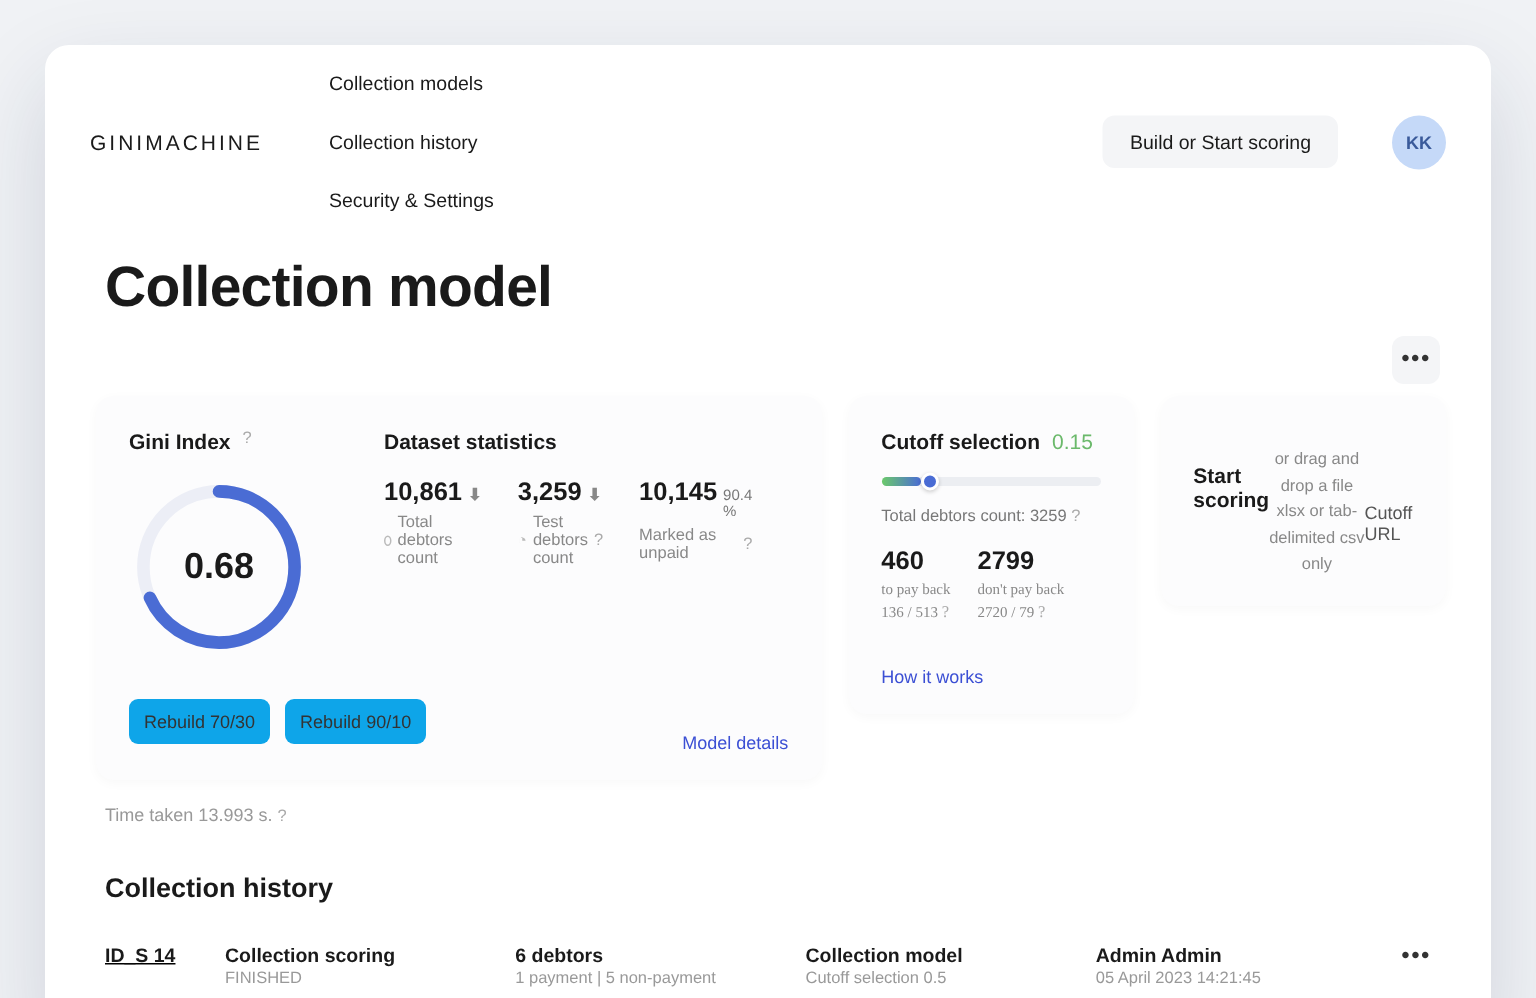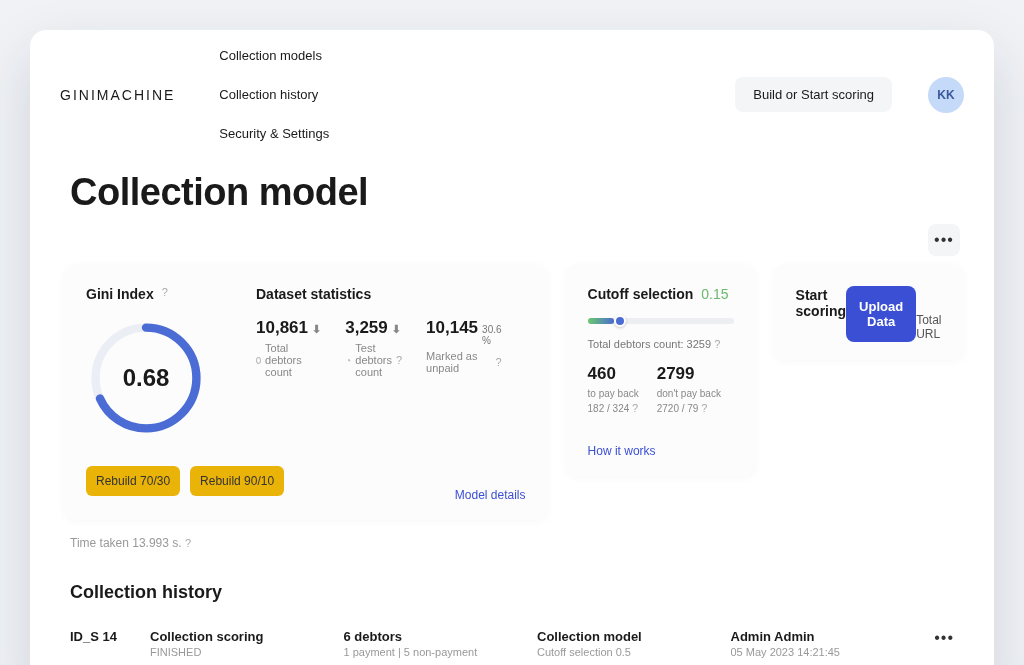--- a/index.html
+++ b/index.html
@@ -29,41 +29,41 @@
     .gini-ring svg { width: 100%; height: 100%; transform: rotate(-90deg); }
     .gini-value { position: absolute; top: 0; left: 0; right: 0; bottom: 0; display: flex; align-items: center; justify-content: center; font-size: 24px; font-weight: 700; color: #1a1a1a; }
     .stat-grid { display: grid; grid-template-columns: 1fr 1fr 1fr 1fr; gap: 20px 24px; }
     .stat-value { font-size: 17px; font-weight: 700; color: #1a1a1a; display: flex; align-items: baseline; gap: 4px; }
     .stat-value .pct { font-size: 10px; font-weight: 400; color: #777; }
     .stat-value .dl { font-size: 11px; color: #888; }
     .stat-label { font-size: 11px; color: #888; margin-top: 4px; display: flex; align-items: center; gap: 4px; }
     .stat-label .dot { width: 7px; height: 7px; border-radius: 50%; border: 1px solid #bbb; display: inline-block; }
     .stat-label .clock { font-size: 10px; color: #bbb; }
     .gini-footer { display: flex; align-items: center; margin-top: 22px; gap: 10px; }
-    .chip { background: #eab308; border-radius: 6px; padding: 8px 10px; font-size: 12px; color: #333; cursor: pointer; }
+    .chip { background: #0ea5e9; border-radius: 6px; padding: 8px 10px; font-size: 12px; color: #333; cursor: pointer; }
     .link { font-size: 12px; color: #3b4fd4; cursor: pointer; margin-left: auto; margin-top: 28px; }
     .cutoff-title { display: flex; align-items: flex-end; gap: 8px; }
     .cutoff-val { color: #6bb96b; font-size: 14px; font-weight: 500; }
     .slider-track { height: 6px; border-radius: 4px; background: #eceef2; position: relative; margin-top: 8px; margin-bottom: 14px; }
     .slider-fill { position: absolute; left: 0; top: 0; bottom: 0; width: 18%; border-radius: 4px; background: linear-gradient(90deg, #6bc96b, #4a6cd4); }
     .slider-handle { position: absolute; top: -3px; left: 18%; width: 12px; height: 12px; border-radius: 50%; background: #4a6cd4; border: 2px solid #fff; box-shadow: 0 1px 3px rgba(0,0,0,0.2); cursor: pointer; }
     .total-debtors { font-size: 11px; color: #777; margin-bottom: 14px; }
     .cutoff-cols { display: flex; gap: 18px; }
     .cutoff-num { font-size: 17px; font-weight: 700; color: #1a1a1a; }
-    .cutoff-sub { font-size: 10px; color: #888; margin-top: 3px; line-height: 1.4; }
+    .cutoff-sub { font-size: 10px; color: #888; margin-top: 3px; line-height: 1.4; font-family: Liberation Serif, serif; }
     .how-link { font-size: 12px; color: #3b4fd4; cursor: pointer; margin-top: 28px; display: block; }
     .scoring-title { font-size: 14px; font-weight: 600; color: #1a1a1a; margin-bottom: 22px; }
     .upload-btn { background: #3b4fd4; color: #fff; border: none; border-radius: 8px; padding: 13px 0; width: 100%; font-size: 13px; font-weight: 600; cursor: pointer; }
     .scoring-hint { font-size: 11px; color: #888; text-align: center; margin-top: 12px; line-height: 1.6; }
     .paste-btn { font-size: 12px; color: #555; margin-top: 26px; cursor: pointer; }
     .meta-row { padding: 16px 40px 10px 40px; font-size: 12px; color: #999; display: flex; gap: 28px; }
     .history-title { font-size: 18px; font-weight: 700; color: #1a1a1a; padding: 22px 40px 16px 40px; }
     .history-row { display: flex; align-items: flex-start; padding: 10px 40px 20px 40px; gap: 20px; }
     .col { flex: 1; }
-    .col-id { flex: 0 0 60px; }
+    .col-id { flex: 0 0 60px; text-decoration: underline; }
     .col-end { flex: 0 0 30px; text-align: right; }
     .col-title { font-size: 13px; font-weight: 600; color: #1a1a1a; }
     .col-sub { font-size: 11px; color: #999; margin-top: 2px; }
     .dots { font-size: 16px; letter-spacing: 1px; cursor: pointer; color: #333; }
   </style>
 </head>
 <body>
 
 <div class="app">
   <div class="topbar">
@@ -119,21 +119,21 @@
               </div>
               <div class="stat-label">
                   <span class="clock">◔</span>
                   <span>Test debtors count</span>
                   <span class="help">?</span>
                 </div>
             </div>
             <div>
               <div class="stat-value">
                 <span>10,145</span>
-                <span class="pct">30.6 %</span>
+                <span class="pct">90.4 %</span>
               </div>
               <div class="stat-label">
                   <span>Marked as unpaid</span> 
                   <span class="help">?</span>
                 </div>
             </div>
           </div>
         </div>
       </div>
       <div class="gini-footer">
@@ -152,34 +152,37 @@
         <div class="slider-fill"></div>
         <div class="slider-handle"></div>
       </div>
       <div class="total-debtors">
         <span>Total debtors count: 3259</span>
         <span class="help"> ?</span>
       </div>
       <div class="cutoff-cols">
         <div>
           <div class="cutoff-num">460</div>
-          <div class="cutoff-sub"><span>to pay back</span><br><span>182 / 324</span> <span class="help">?</span></div>
+          <div class="cutoff-sub"><span>to pay back</span><br><span>136 / 513</span> <span class="help">?</span></div>
         </div>
         <div>
           <div class="cutoff-num">2799</div>
           <div class="cutoff-sub"><span>don't pay back</span><br><span>2720 / 79</span> <span class="help">?</span></div>
         </div>
       </div>
       <a class="how-link">How it works</a>
     </div>
 
     <div class="card card-scoring">
       <div class="scoring-title">Start scoring</div>
-      <button class="upload-btn">Upload Data</button>
-      <div class="paste-btn">Total URL</div>
+      <div class="scoring-hint">
+        <span>or drag and drop a file</span><br>
+        <span>xlsx or tab-delimited csv only</span>
+      </div>
+      <div class="paste-btn">Cutoff URL</div>
     </div>
 
   </div>
 
   <div class="meta-row">
     <span><span>Time taken 13.993 s.</span> <span class="help">?</span></span>
   </div>
 
   <div class="history-title">Collection history</div>
 
@@ -194,20 +197,20 @@
     <div class="col">
       <div class="col-title">6 debtors</div>
       <div class="col-sub">1 payment | 5 non-payment</div>
     </div>
     <div class="col">
       <div class="col-title">Collection model</div>
       <div class="col-sub">Cutoff selection 0.5</div>
     </div>
     <div class="col">
       <div class="col-title">Admin Admin</div>
-      <div class="col-sub">05 May 2023 14:21:45</div>
+      <div class="col-sub">05 April 2023 14:21:45</div>
     </div>
     <div class="col col-end">
       <span class="dots">•••</span>
     </div>
   </div>
 
 </div>
 
 </body></html>

